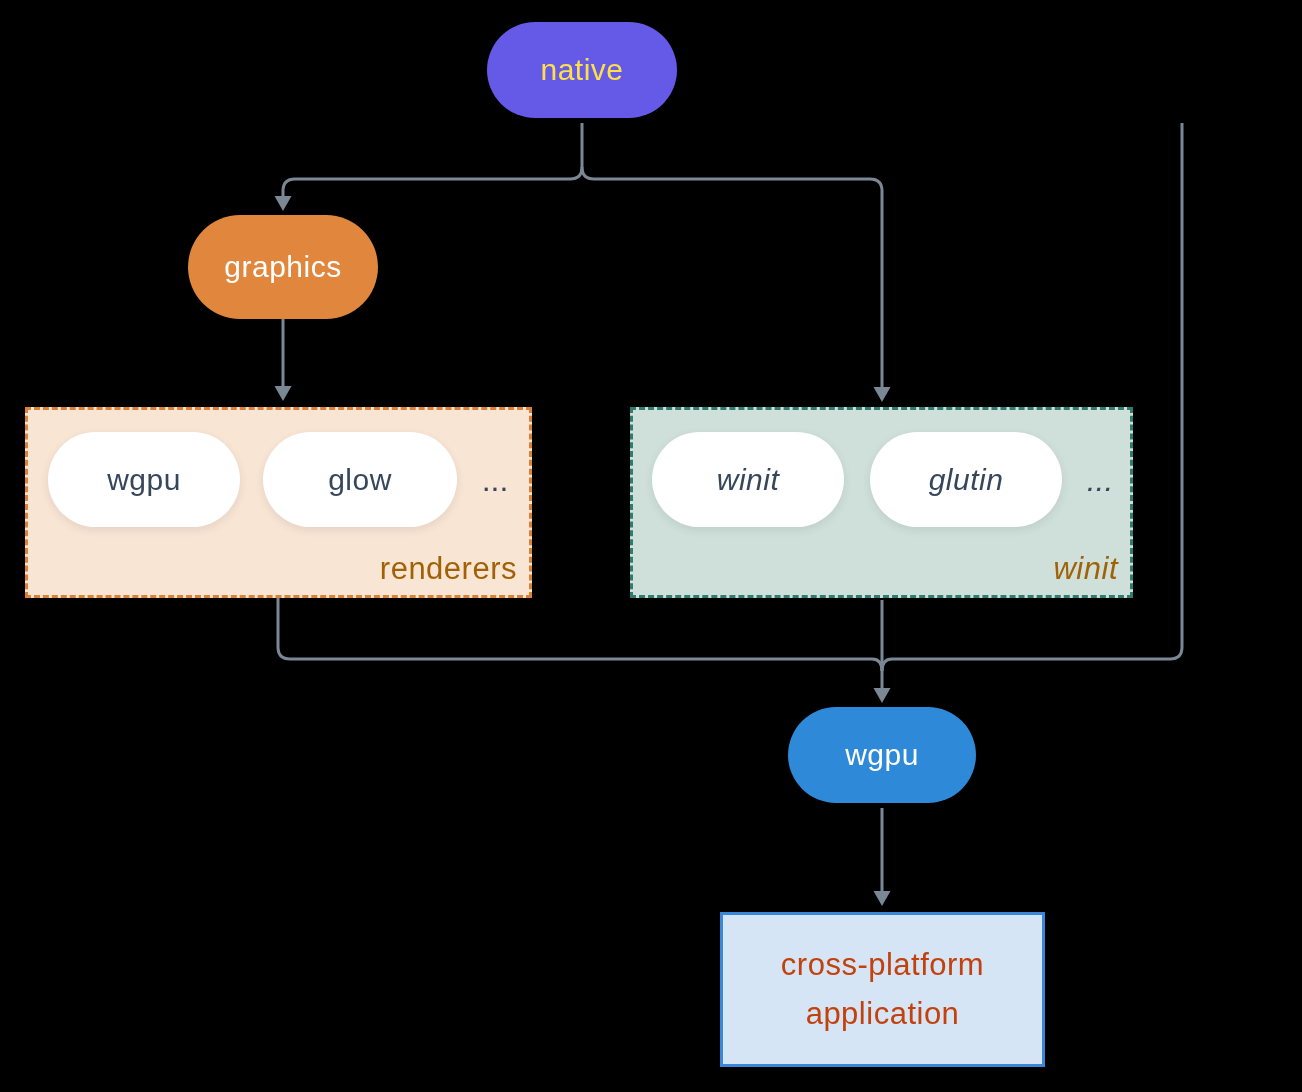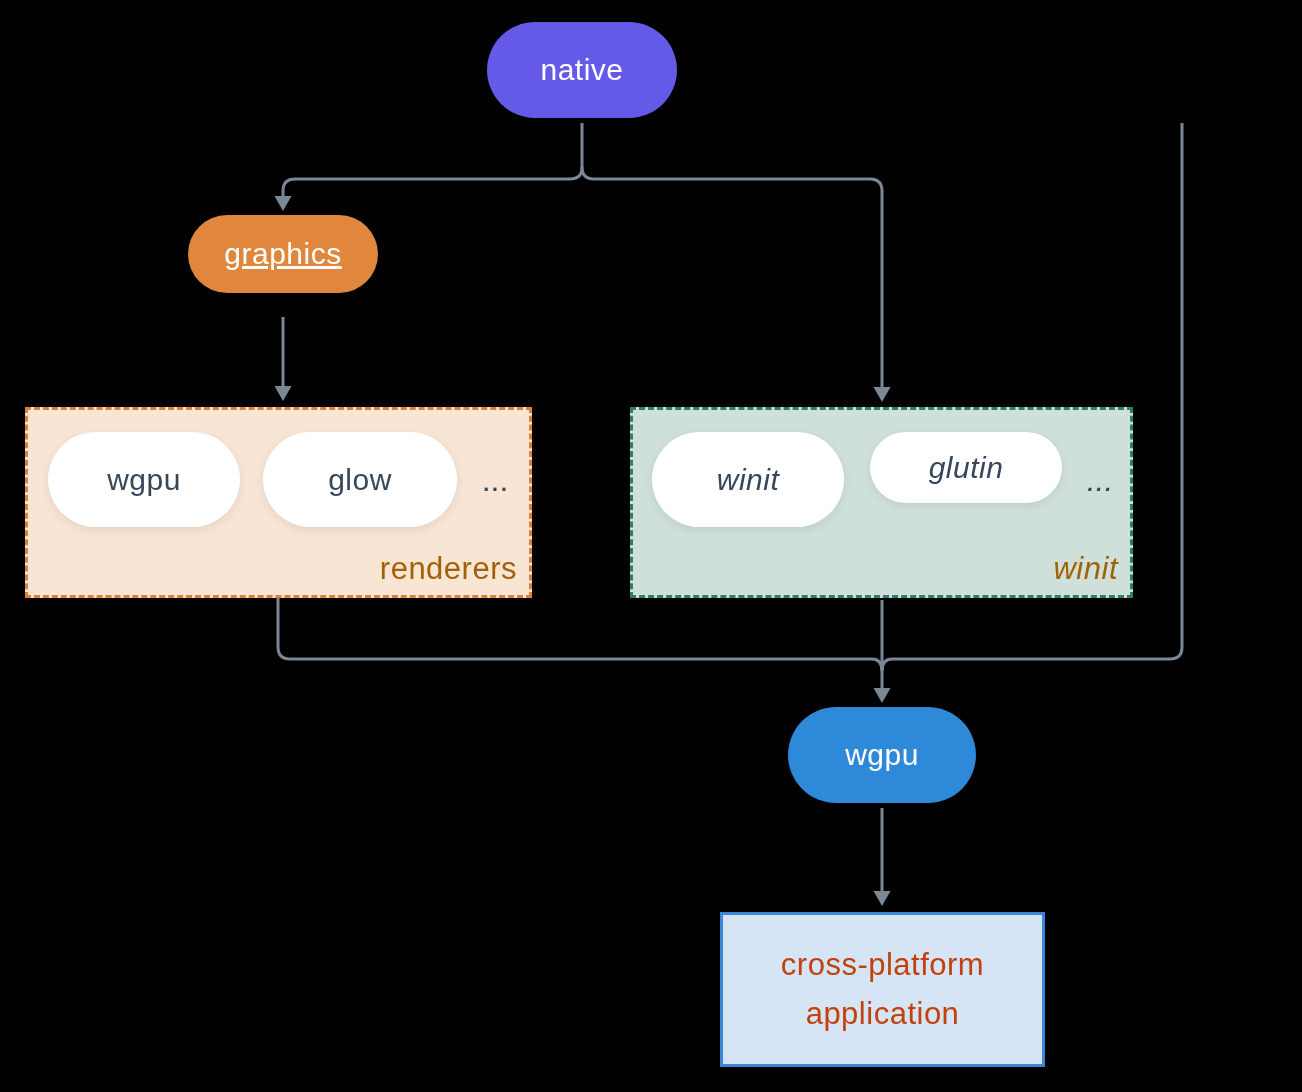--- a/index.html
+++ b/index.html
@@ -24,21 +24,21 @@
   }
   .pill {
     position: absolute;
     border-radius: 999px;
     display: flex;
     align-items: center;
     justify-content: center;
     font-size: 30px;
     letter-spacing: 0.5px;
   }
-  .pill.purple { background: #6559E8; color: #ffffff; }
+  .pill.purple { background: #6559E8; color: #fde047; }
   .pill.orange { background: #E0873D; color: #FFFFFF; }
   .pill.blue   { background: #2E89D8; color: #FFFFFF; }
   .pill.white  {
     background: #FFFFFF;
     color: #36475C;
     box-shadow: 0 3px 8px rgba(40,50,60,0.10);
   }
   .group {
     position: absolute;
     box-sizing: border-box;
@@ -114,40 +114,40 @@
       <polygon points="882,703 873.5,688 890.5,688"></polygon>
       <polygon points="882,906 873.5,891 890.5,891"></polygon>
     </g>
   </svg>
 
   <div class="pill purple" style="left:487px; top:22px; width:190px; height:96px;">
     <span>native</span>
   </div>
 
 
-  <div class="pill orange" style="left:188px; top:215px; width:190px; height:78px;text-decoration:underline;">
+  <div class="pill orange" style="left:188px; top:215px; width:190px; height:104px;">
     <span>graphics</span>
   </div>
 
   <div class="group renderers">
     <div class="pill white" style="left:20px; top:22px; width:192px; height:95px;">
       <span>wgpu</span>
     </div>
     <div class="pill white" style="left:235px; top:22px; width:194px; height:95px;">
       <span>glow</span>
     </div>
     <div class="ellipsis" style="left:442px;">...</div>
     <div class="group-label">renderers</div>
   </div>
 
   <div class="group shells">
     <div class="pill white" style="left:19px; top:22px; width:192px; height:95px;">
       <span>winit</span>
     </div>
-    <div class="pill white" style="left:237px; top:22px; width:192px; height:71px;">
+    <div class="pill white" style="left:237px; top:22px; width:192px; height:95px;">
       <span>glutin</span>
     </div>
     <div class="ellipsis" style="left:442px;">...</div>
     <div class="group-label">winit</div>
   </div>
 
   <div class="pill blue" style="left:788px; top:707px; width:188px; height:96px;">
     <span>wgpu</span>
   </div>
 

